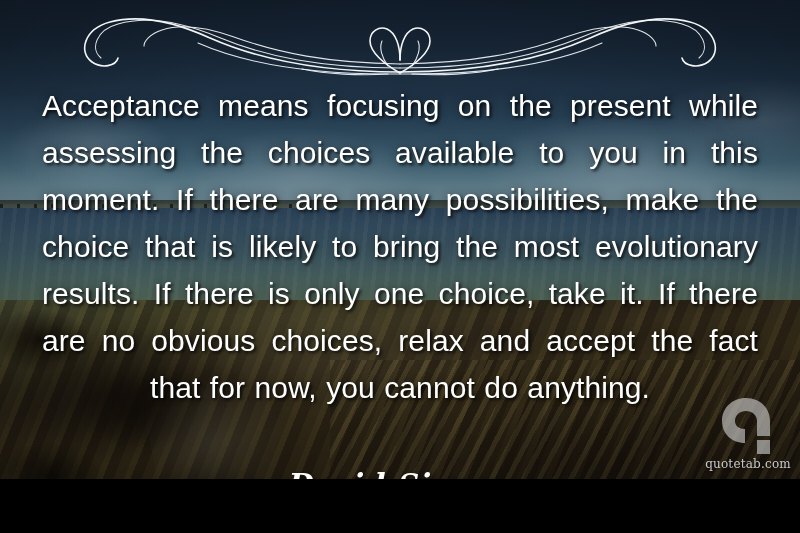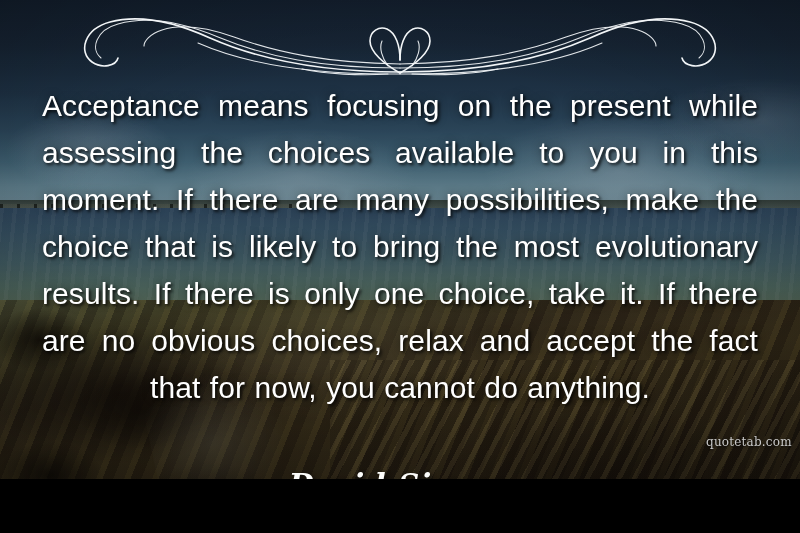--- a/index.html
+++ b/index.html
@@ -173,21 +173,21 @@
     text-shadow: 2px 2px 4px rgba(0,0,0,.7);
   }
 
   
   .watermark {
     position: absolute;
     right: 10px;
     bottom: 8px;
     width: 84px;
     display: flex;
-    flex-direction: row;
+    flex-direction: column;
     align-items: center;
     text-align: right;
   }
   .wm-mark { width: 56px; height: 60px; opacity: .62; }
   .wm-mark path, .wm-mark rect { fill: #cfcfcf; }
   .wm-text {
     margin-top: 1px;
     font-family: "DejaVu Serif", serif;
     font-size: 12px;
     color: #c9c9c9;

